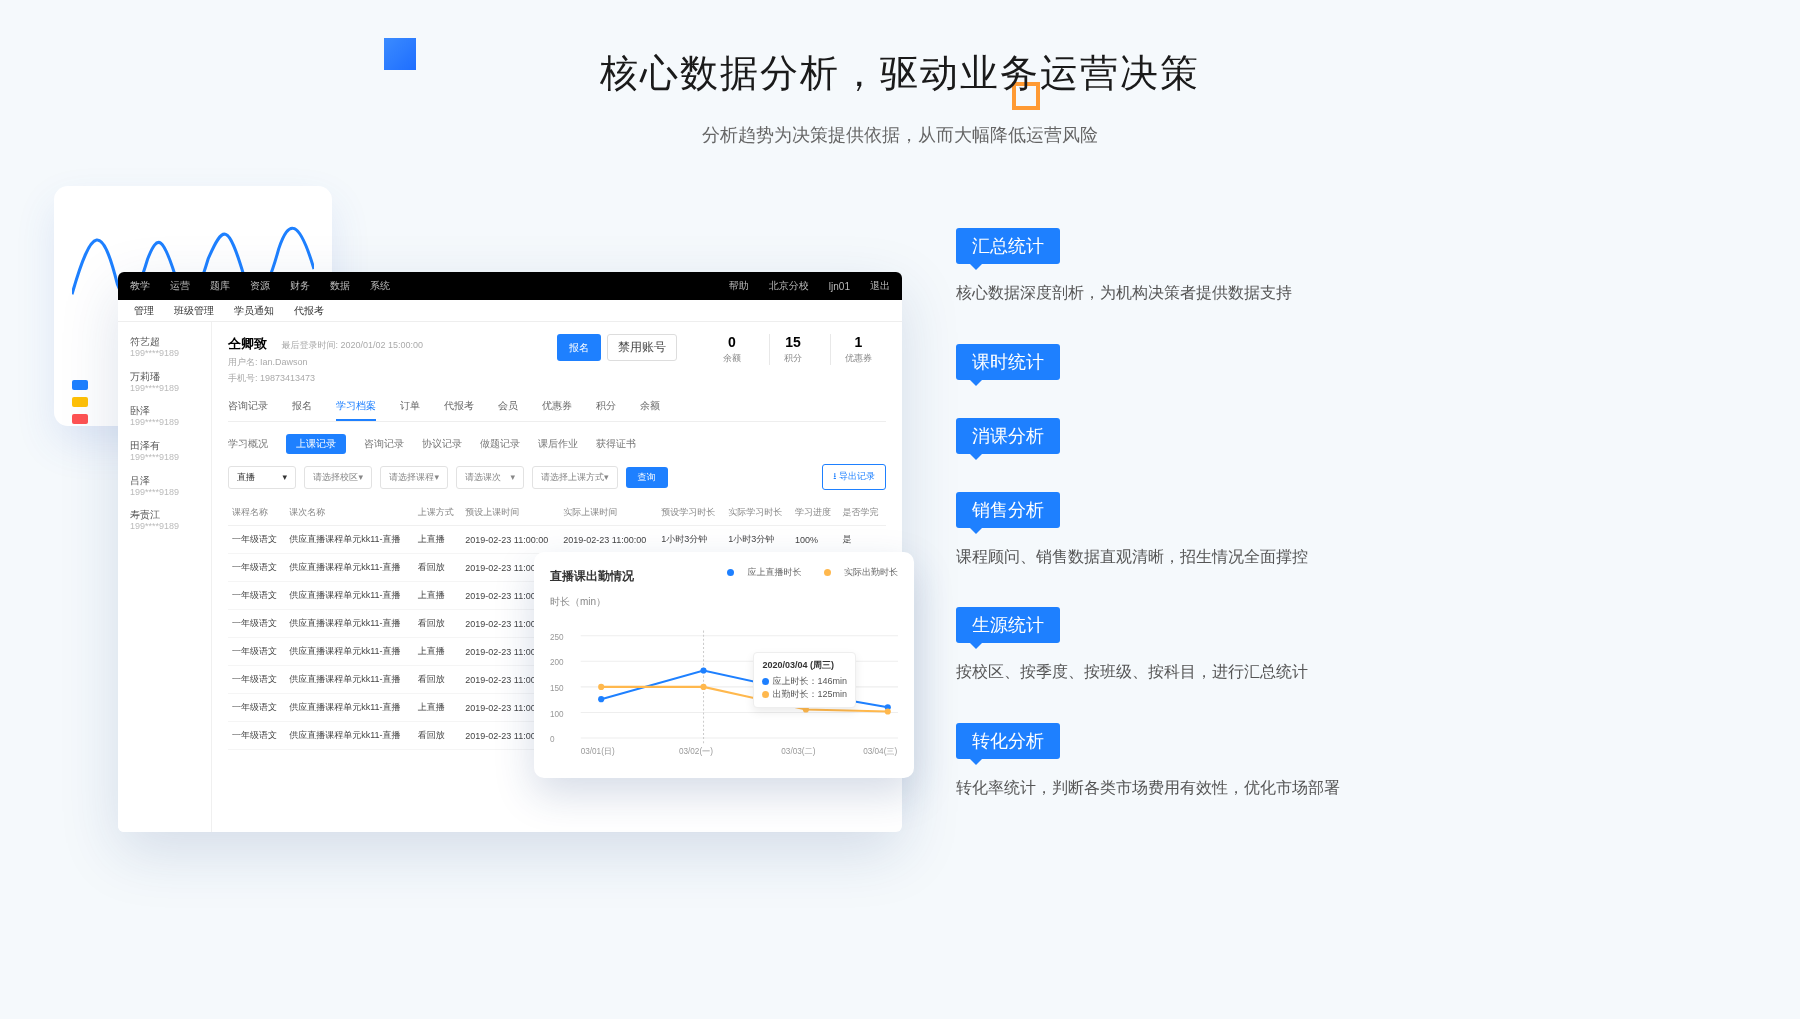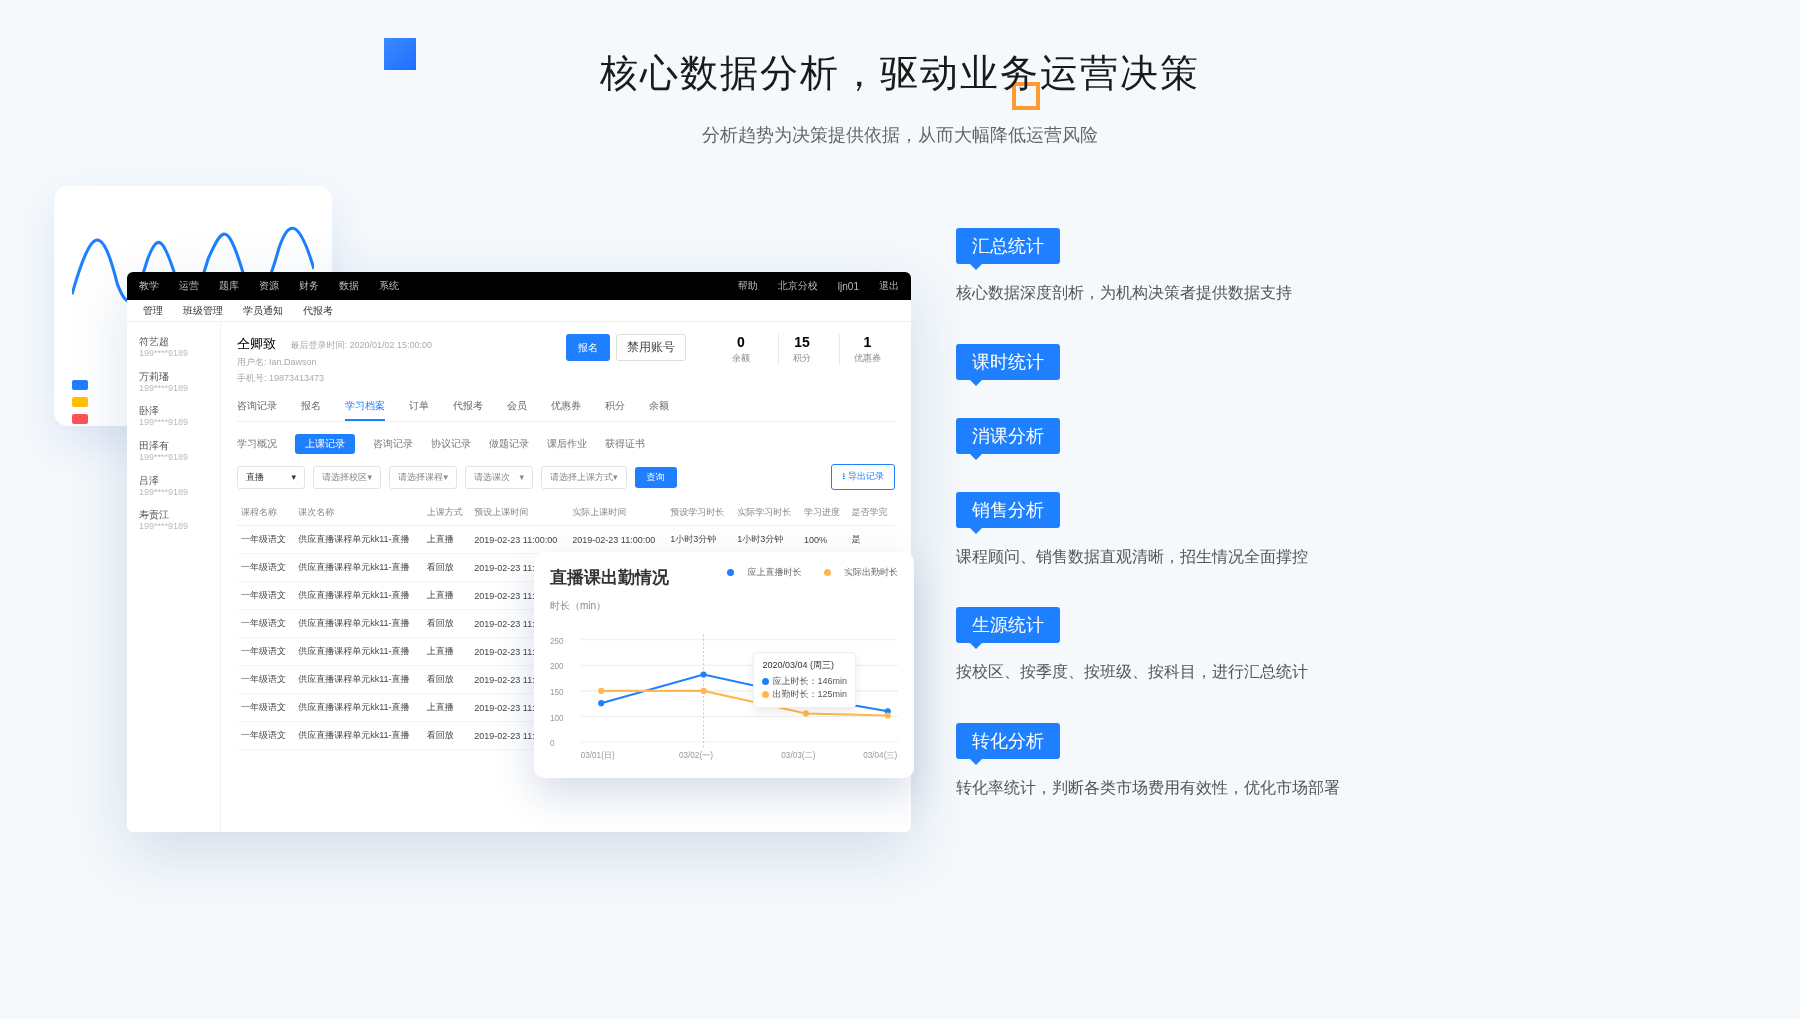--- a/index.html
+++ b/index.html
@@ -23,34 +23,34 @@
 
 .linecard{position:absolute;top:186px;left:54px;width:278px;height:240px;background:#fff;border-radius:14px;box-shadow:0 18px 40px rgba(60,100,200,.12);padding:18px}
 .linecard svg{width:100%;height:120px;display:block}
 
 
 .legend{margin-top:20px}
 .legend .row{display:flex;align-items:center;gap:8px;margin:7px 0}
 .legend .box{width:16px;height:10px;border-radius:2px}
 
 
-.device{position:absolute;top:272px;left:127px;width:784px;height:560px;background:#fff;border-radius:6px;box-shadow:0 20px 60px rgba(30,60,120,.15);overflow:hidden}
+.device{position:absolute;top:272px;left:118px;width:784px;height:560px;background:#fff;border-radius:6px;box-shadow:0 20px 60px rgba(30,60,120,.15);overflow:hidden}
 .topbar{height:28px;background:#000;color:#bbb;font-size:10px;display:flex;align-items:center;padding:0 12px;gap:20px}
 .topbar .sp{flex:1}
 .subbar{height:22px;background:#fff;border-bottom:1px solid #eee;color:#333;font-size:10px;display:flex;align-items:center;padding:0 16px;gap:20px}
 
 .body{display:flex;height:calc(100% - 50px)}
 .sidebar{width:94px;background:#fff;border-right:1px solid #f0f0f0;padding:8px 0;font-size:10px;color:#555}
 .sidebar .it{padding:5px 12px;line-height:1.3}
 .sidebar .it .ph{color:#bbb;font-size:9px}
 
 .main{flex:1;padding:12px 16px;overflow:hidden}
 .profile{display:flex;align-items:flex-start;gap:12px}
 .profile .info{flex:1}
-.profile .name{font-size:13px;font-weight:400}
+.profile .name{font-size:13px;font-weight:700}
 .profile .meta{font-size:9px;color:#aaa;margin-top:3px}
 .profile .btns{display:flex;gap:6px}
 .btn-primary{background:#1e80ff;color:#fff;font-size:10px;padding:4px 12px;border-radius:3px;border:none}
 .btn-outline{background:#fff;color:#444;font-size:12px;padding:4px 10px;border-radius:3px;border:1px solid #ddd}
 .stats{display:flex;gap:14px;margin-left:20px}
 .stat{text-align:center;border-left:1px solid #e8e8e8;padding:0 14px}
 .stat:first-child{border:none}
 .stat .v{font-size:14px;font-weight:600}
 .stat .l{font-size:9px;color:#888;margin-top:2px}
 
@@ -67,27 +67,27 @@
 .filters .sel:first-child{color:#333}
 .btn-search{background:#1e80ff;color:#fff;font-size:9px;padding:4px 12px;border:none;border-radius:3px}
 .btn-export{margin-left:auto;border:1px solid #1e80ff;color:#1e80ff;background:#fff;font-size:9px;padding:4px 10px;border-radius:3px}
 
 table.data{width:100%;border-collapse:collapse;font-size:9px}
 table.data th{text-align:left;color:#888;font-weight:400;padding:6px 4px;border-bottom:1px solid #f0f0f0}
 table.data td{padding:7px 4px;color:#444;border-bottom:1px solid #f5f5f5;white-space:nowrap}
 
 
 .popup{position:absolute;top:552px;left:534px;width:380px;height:226px;background:#fff;border-radius:10px;box-shadow:0 16px 40px rgba(30,60,120,.18);padding:14px 16px}
-.popup .ptitle{font-size:17px;font-weight:600;color:#333}
+.popup .ptitle{font-size:12px;font-weight:600;color:#333}
 .popup .plegend{float:right;font-size:9px;color:#666}
 .popup .plegend span{margin-left:10px}
 .dot{display:inline-block;width:7px;height:7px;border-radius:50%;margin-right:3px;vertical-align:middle}
 .popup svg{width:100%;height:150px;margin-top:8px}
 .tooltip{position:absolute;top:100px;right:58px;background:#fff;border:1px solid #eee;border-radius:4px;box-shadow:0 4px 10px rgba(0,0,0,.08);font-size:9px;padding:6px 8px;color:#555}
-.tooltip .tt{font-weight:400;color:#333;margin-bottom:3px}
+.tooltip .tt{font-weight:700;color:#333;margin-bottom:3px}
 .axislabel{font-size:10px;color:#888}
 
 .donut-wrap{display:flex;align-items:center;gap:14px;margin-top:8px}
 </style>
 </head>
 <body>
 
 <div class="canvas">
 
   <div class="blue-sq"></div>

